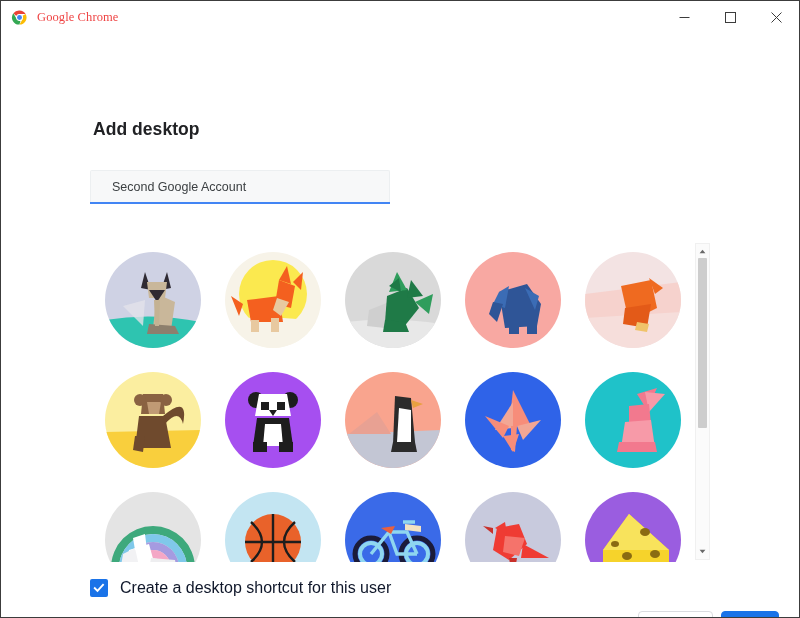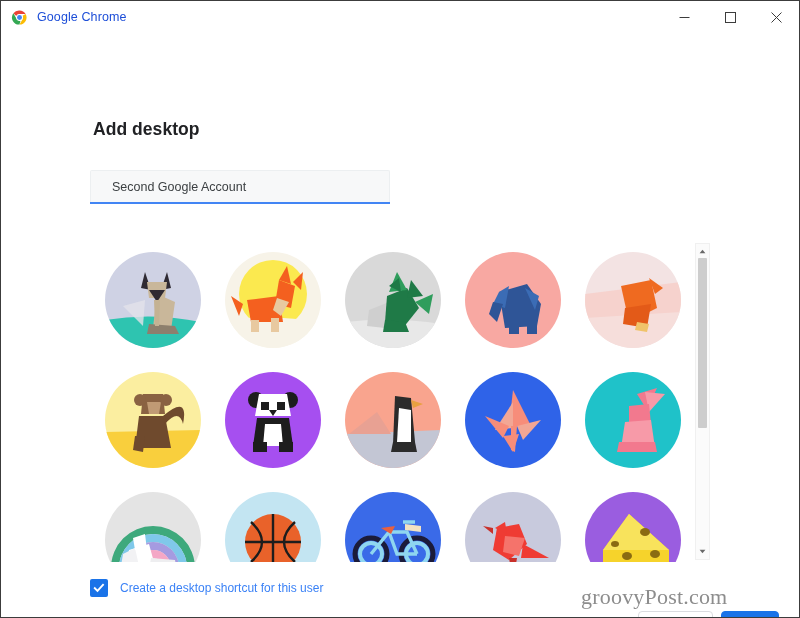--- a/index.html
+++ b/index.html
@@ -39,23 +39,24 @@
     padding-left: 10px;
     gap: 9px;
   }
   .chrome-logo {
     width: 17px;
     height: 17px;
     display: block;
   }
   .titlebar-title {
     font-size: 12.5px;
-    color: #1d4ed8;
+    color: #ef4444;
     letter-spacing: 0.1px;
     white-space: nowrap;
+    font-family: Liberation Serif, serif;
   }
   .titlebar-controls {
     position: absolute;
     right: 0;
     top: 0;
     height: 32px;
     display: flex;
   }
   .winbtn {
     width: 46px;
@@ -195,22 +196,22 @@
     width: 18px;
     height: 18px;
     background: #1a73e8;
     border-radius: 2px;
     display: flex;
     align-items: center;
     justify-content: center;
   }
   .checkbox svg { display: block; }
   .checkbox-label {
-    font-size: 12px;
-    color: #3b82f6;
+    font-size: 16px;
+    color: #0f172a;
   }
 
   .watermark {
     position: absolute;
     left: 580px;
     top: 551px;
     font-family: "Liberation Serif", serif;
     font-size: 22px;
     color: #8d8d8d;
     letter-spacing: 0.2px;
@@ -525,21 +526,20 @@
 
     <div class="checkbox-row">
       <span class="checkbox">
         <svg width="12" height="12" viewBox="0 0 12 12">
           <path d="M1.8 6.2 L4.5 8.9 L10 2.9" fill="none" stroke="#ffffff" stroke-width="1.9" stroke-linecap="square"></path>
         </svg>
       </span>
       <span class="checkbox-label">Create a desktop shortcut for this user</span>
     </div>
 
-    <div class="watermark">groovyPost.com</div>
 
     <div class="button-row">
       <button class="btn btn-secondary">Cancel</button>
       <button class="btn btn-primary">Add</button>
     </div>
 
   </div>
 </div>
 
 </body></html>

